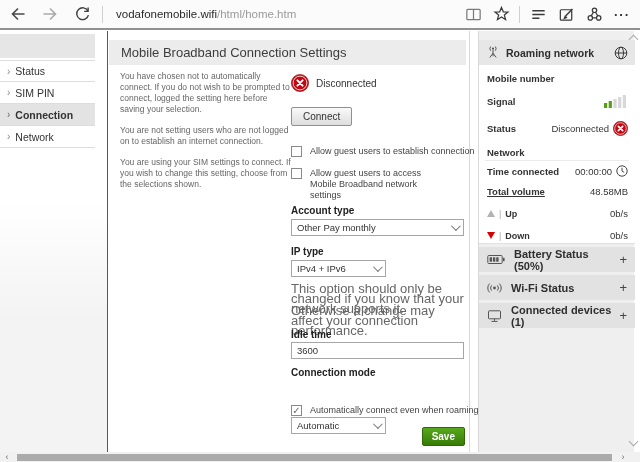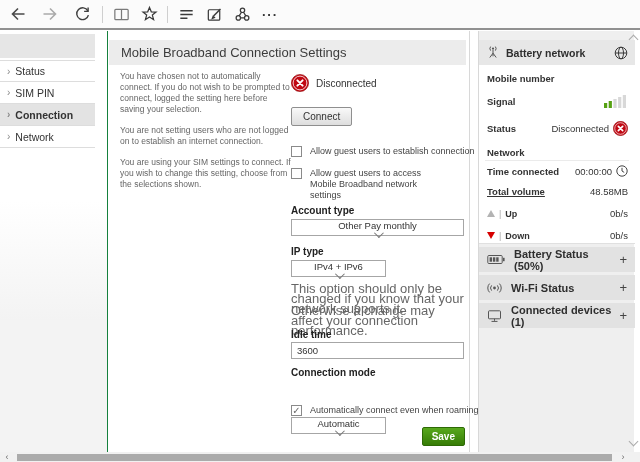--- a/index.html
+++ b/index.html
@@ -54,21 +54,21 @@
   .cb { width:11px; height:11px; border:1px solid #8a8a8a; background:#fff; flex:0 0 11px;
     font-size:10px; line-height:10px; text-align:center; color:#6b6b6b; }
   .cb.checked::after { content:"✓"; }
   .cbrow .cblabel { font-size:9px; line-height:11px; color:#444; margin-left:8px; }
   .nowrap { white-space:nowrap; }
 
   .fieldlabel { position:absolute; left:0; font-size:10px; font-weight:bold; color:#222; }
   .select, .textinput { position:absolute; left:0; height:17px; background:#fff;
     border:1px solid #a6a6a6; font-size:9.5px; color:#333; display:flex; align-items:center;
     padding:0 5px; }
-  .select { justify-content:space-between; cursor:pointer;flex-direction:column; }
+  .select { justify-content:space-between; cursor:pointer; }
   .select .sel-chev { width:7px; height:7px; border-right:1.4px solid #777; border-bottom:1.4px solid #777;
     transform:rotate(45deg) translateY(-2px); flex:0 0 7px; }
   .note { position:absolute; left:0; width:177px; font-size:13px; line-height:10px; color:#666; }
 
   .btn-save { position:absolute; top:396px; right:3px; padding:3px 9px; font-size:10px; font-weight:bold;
     color:#fff; background:linear-gradient(180deg,#58a81d,#367c06); border:1px solid #2d6a05;
     border-radius:2px; cursor:pointer; font-family:"Liberation Sans",sans-serif; }
 
   
   .panel { position:absolute; left:478px; top:31px; width:156px; height:421px; background:#efefef;
@@ -121,20 +121,24 @@
           <path d="M3.5 10 H15.5 M10 4.5 L15.5 10 l-5.5 5.5"></path>
         </svg>
     </button>
     <button class="tb-btn" style="margin-left:4px;">
       <svg width="19" height="19" viewBox="0 0 20 20" fill="none" stroke="#3f3f3f" stroke-width="1.5">
           <path d="M15.6 6.2 A6.2 6.2 0 1 0 16.2 10.6"></path>
           <path d="M15.9 2.6 L15.9 6.7 L11.7 6.7"></path>
         </svg>
     </button>
     <div class="tb-sep" style="margin-left:6px;"></div>
+    <div class="urlbar">
+      <span class="host">vodafonemobile.wifi</span>
+        <span class="path">/html/home.htm</span>
+    </div>
     <div class="tb-right">
       <button class="tb-btn">
         <svg width="19" height="19" viewBox="0 0 20 20" fill="none" stroke="#7a7a7a" stroke-width="1.3">
             <rect x="3" y="4.5" width="14" height="11" rx="1"></rect>
             <path d="M10 4.5 v11"></path>
           </svg>
       </button>
       <button class="tb-btn">
         <svg width="19" height="19" viewBox="0 0 20 20" fill="none" stroke="#3a3a3a" stroke-width="1.3">
             <polygon points="10,2.6 11.9,7.2 16.9,7.4 13,10.6 14.3,15.5 10,12.7 5.7,15.5 7,10.6 3.1,7.4 8.1,7.2"></polygon>
@@ -251,21 +255,21 @@
     </div>
   </div>
 
   <div class="panel">
     <div class="panel-head">
       <svg width="14" height="15" viewBox="0 0 14 15" fill="none" stroke="#555" stroke-width="1">
           <circle cx="7" cy="3.6" r="1.1" fill="#555" stroke="none"></circle>
           <path d="M7 4.8 v6.5 M7 8.2 L3.8 12.5 M7 8.2 L10.2 12.5"></path>
           <path d="M4.6 1.6 a3.4 3.4 0 0 0 0 4 M9.4 1.6 a3.4 3.4 0 0 1 0 4"></path>
         </svg>
-      <span class="ph-title">Battery network</span>
+      <span class="ph-title">Roaming network</span>
       <svg width="14" height="14" viewBox="0 0 14 14" fill="none" stroke="#3a3a3a" stroke-width="1" style="cursor:pointer;">
           <circle cx="7" cy="7" r="5.8"></circle>
           <ellipse cx="7" cy="7" rx="2.5" ry="5.8"></ellipse>
           <path d="M1.2 7 h11.6"></path>
         </svg>
     </div>
 
     <div class="infobox">
       <div class="prow" style="top:8px;">
         <span class="plabel">Mobile number</span>

